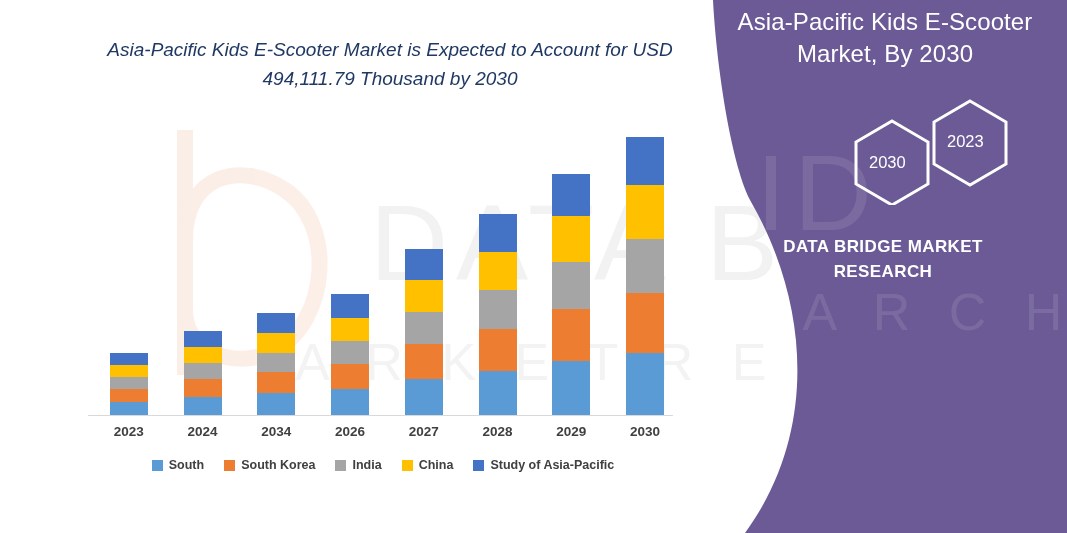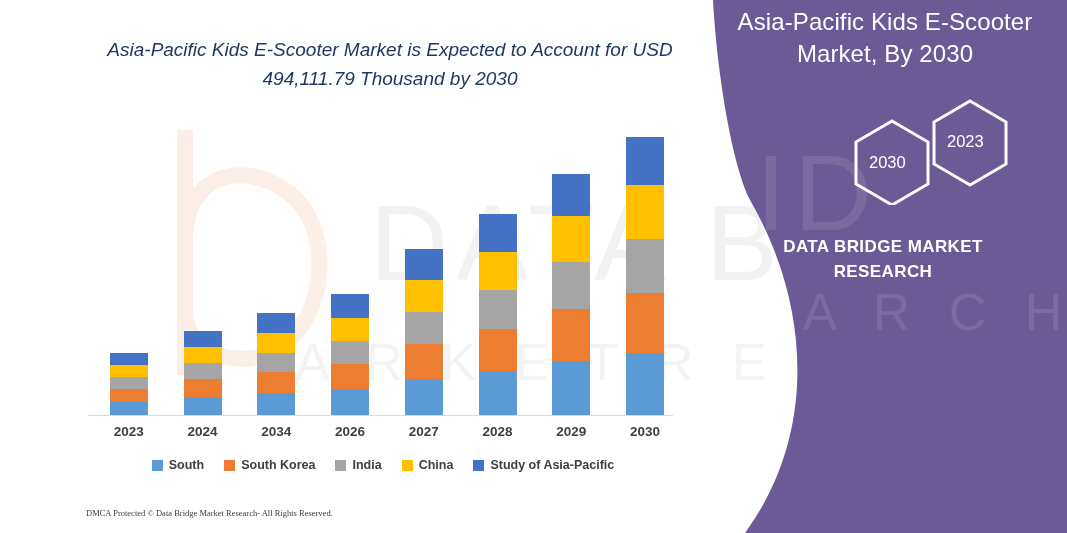--- a/index.html
+++ b/index.html
@@ -195,21 +195,20 @@
         <span class="legend-swatch" style="background: rgb(255, 192, 0);"></span>
         <span class="legend-text">China</span>
       </div>
       <div class="legend-item">
         <span class="legend-swatch" style="background: rgb(68, 114, 196);"></span>
         <span class="legend-text">Study of Asia-Pacific</span>
       </div>
     </div>
 
   <div id="footer">
-    <div class="footer-text" id="footer-left">DMCA Protected © Data Bridge Market Research- All Rights Reserved.</div>
   </div>
 
   <div id="right-panel">
     <svg class="panel-svg" width="377" height="533" viewBox="0 0 377 533" xmlns="http://www.w3.org/2000/svg">
       <defs>
         <clipPath id="panelclip">
           <path d="M23,0 L377,0 L377,533 L55,533 C130,430 118,300 60,200 C40,160 26,60 23,0 Z"></path>
         </clipPath>
       </defs>
       <path d="M23,0 L377,0 L377,533 L55,533 C130,430 118,300 60,200 C40,160 26,60 23,0 Z" fill="#6B5A96"></path>

